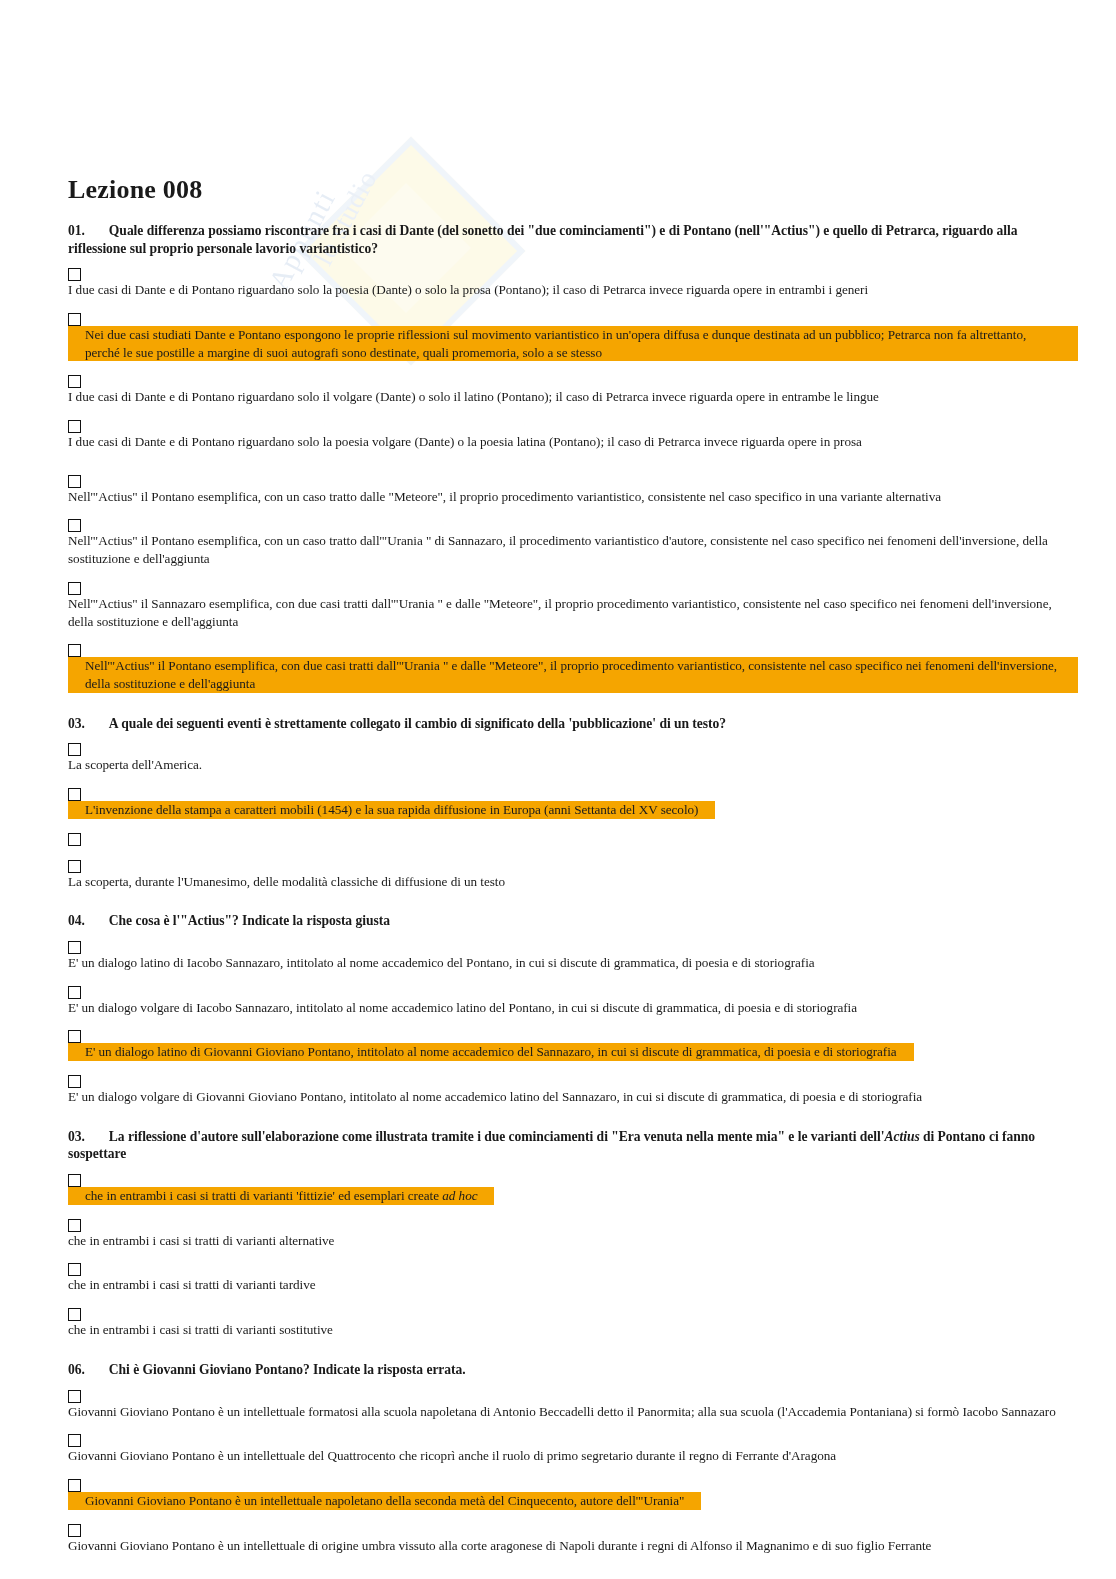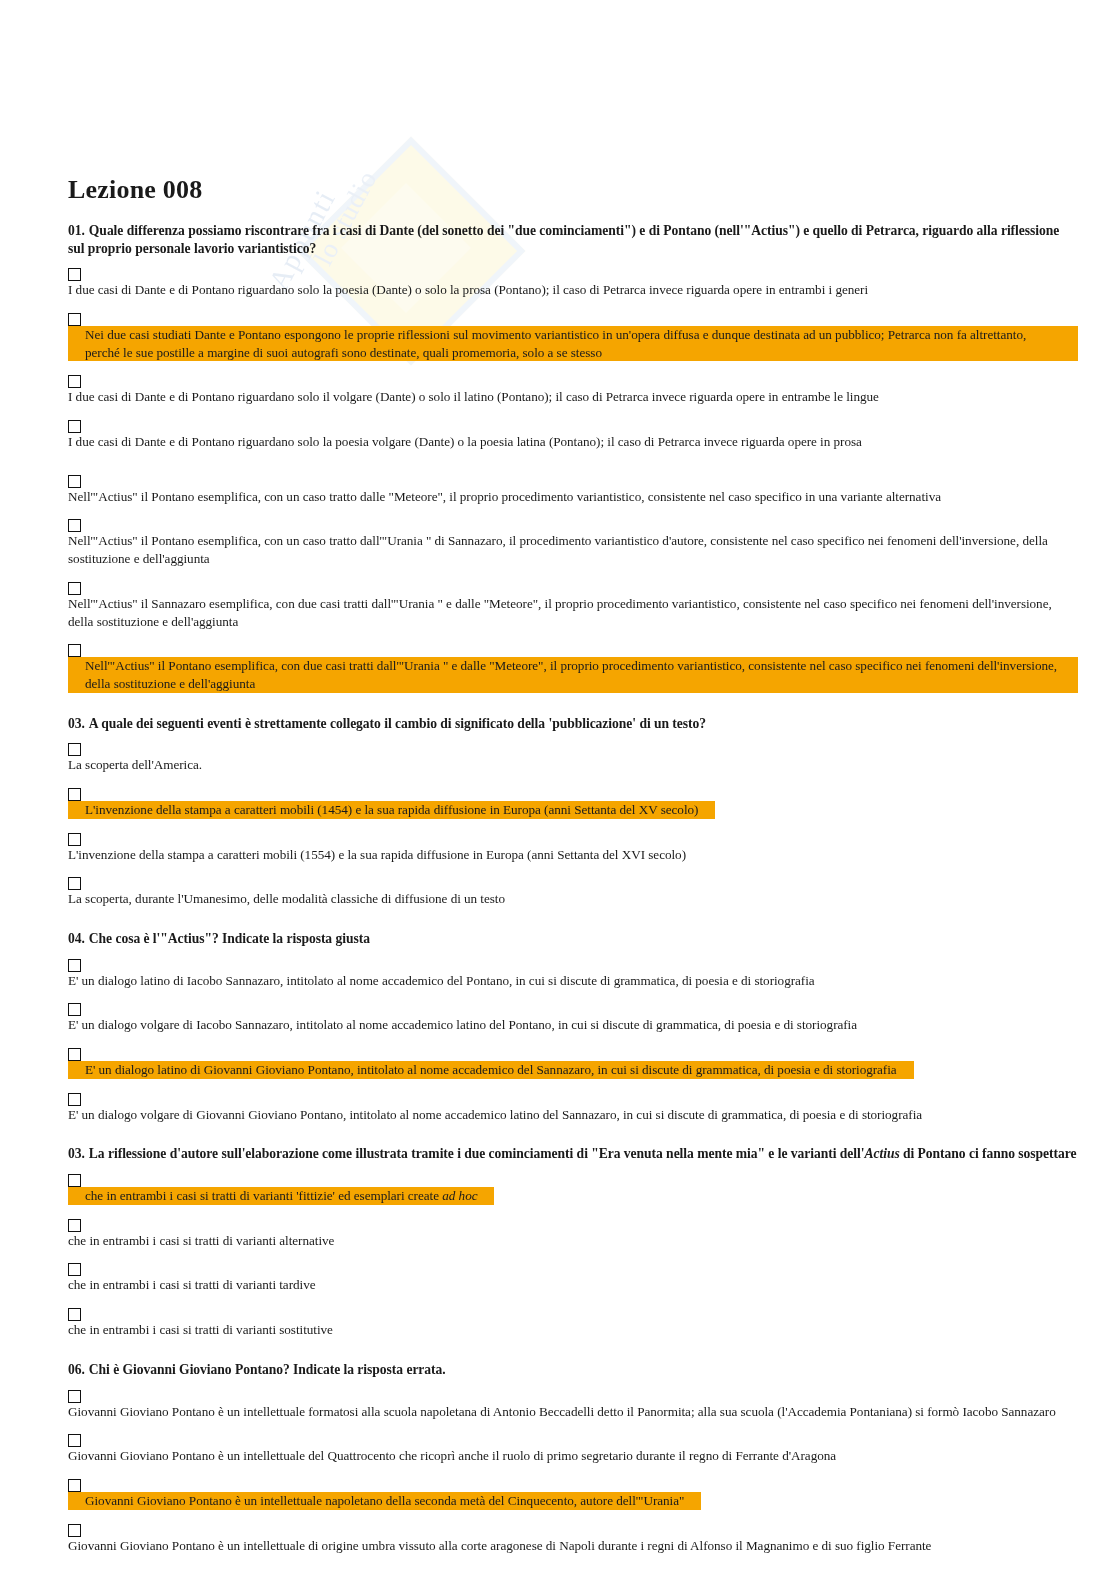--- a/index.html
+++ b/index.html
@@ -88,21 +88,21 @@
 
   .question-block { margin-bottom: 2px; }
 
   .q-head {
     font-size: 13.6px;
     font-weight: bold;
     line-height: 1.30;
     margin: 0 0 9px 0;
     letter-spacing: -0.05px;
   }
-  .q-head .q-num { margin-right: 4px; }
+  .q-head .q-num { margin-right: 24px; }
   .q-head i { }
 
   .answers { margin: 0 0 22px 0; }
 
   .answer-row {
     display: flex;
     align-items: flex-start;
     margin-bottom: 12px;
     line-height: 1.32;
     flex-direction: column;
@@ -196,21 +196,20 @@
           <div class="answer-row">
             <span class="checkbox"></span>
             <span class="answer-text">La scoperta dell'America.</span>
           </div>
           <div class="answer-row highlight">
             <span class="checkbox"></span>
             <span class="answer-text">L'invenzione della stampa a caratteri mobili (1454) e la sua rapida diffusione in Europa (anni Settanta del XV secolo)</span>
           </div>
           <div class="answer-row">
             <span class="checkbox"></span>
-            <span class="answer-text">L'invenzione della stampa a caratteri mobili (1554) e la sua rapida diffusione in Europa (anni Settanta del XVI secolo)</span>
           </div>
           <div class="answer-row">
             <span class="checkbox"></span>
             <span class="answer-text">La scoperta, durante l'Umanesimo, delle modalità classiche di diffusione di un testo</span>
           </div>
         </div>
       </div>
       <div class="question-block">
         <div class="q-head"><span class="q-num">04.</span><span>Che cosa è l'"Actius"? Indicate la risposta giusta</span></div>
         <div class="answers">

